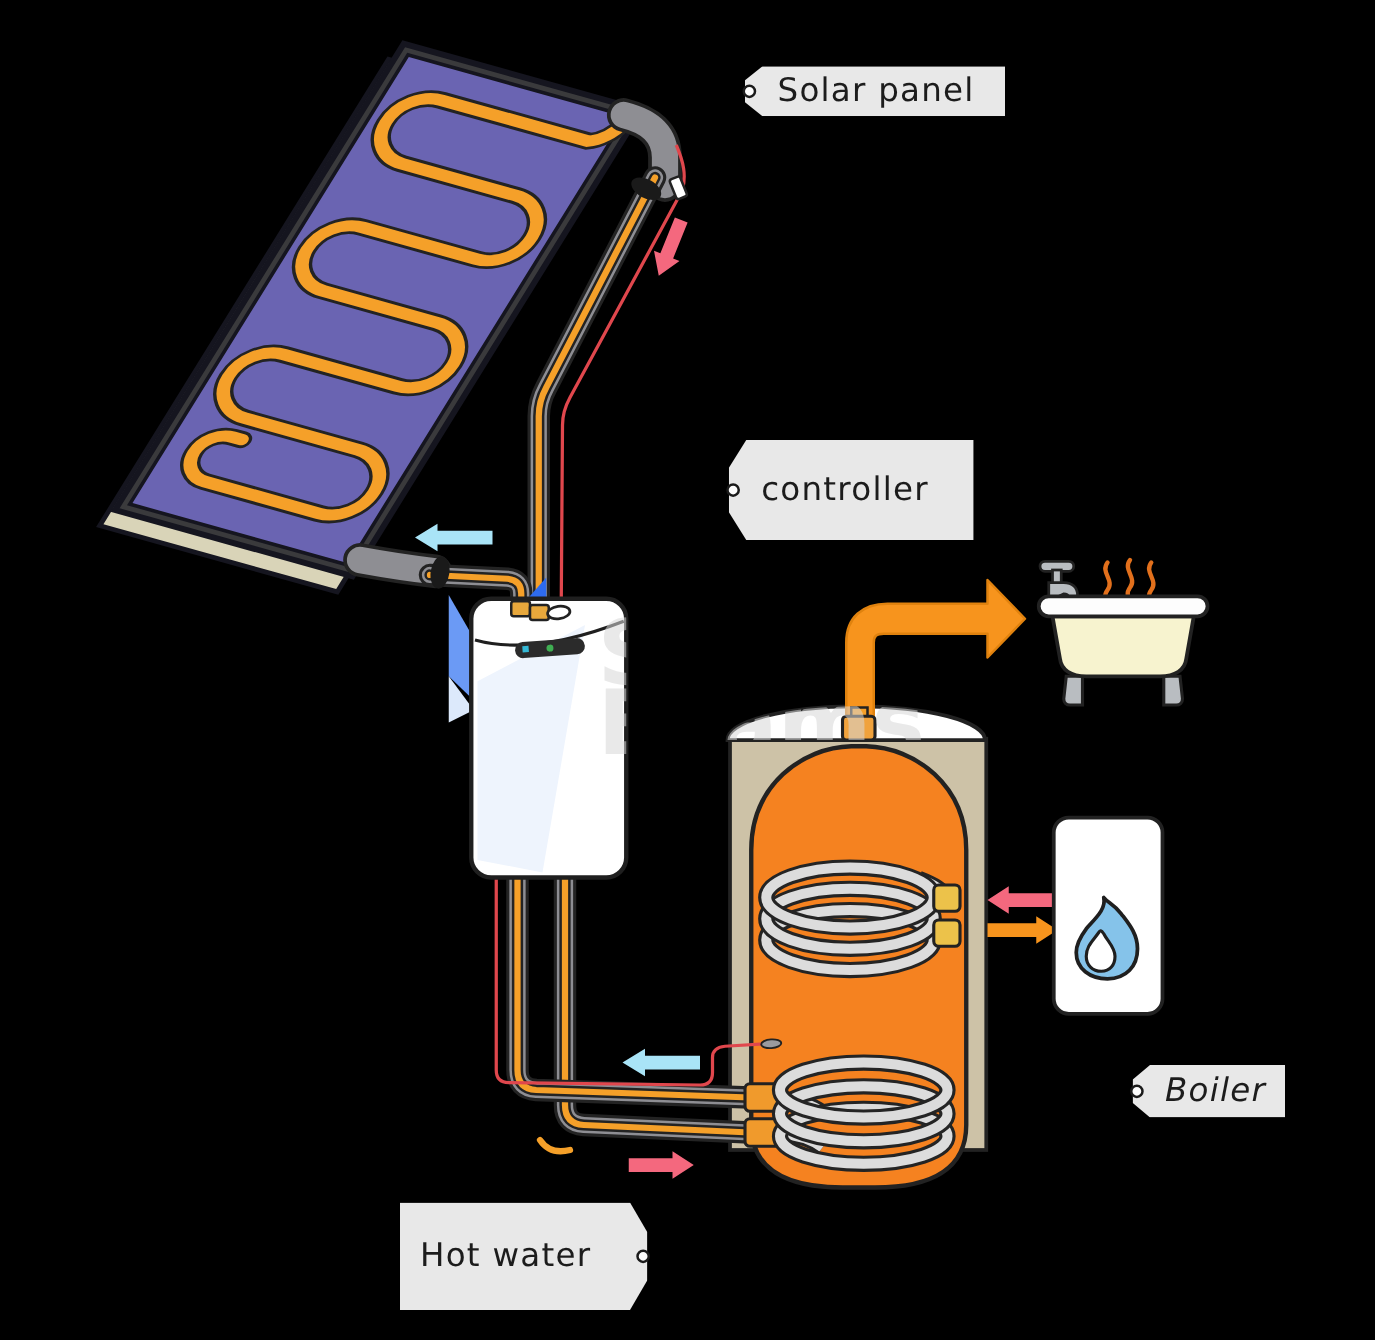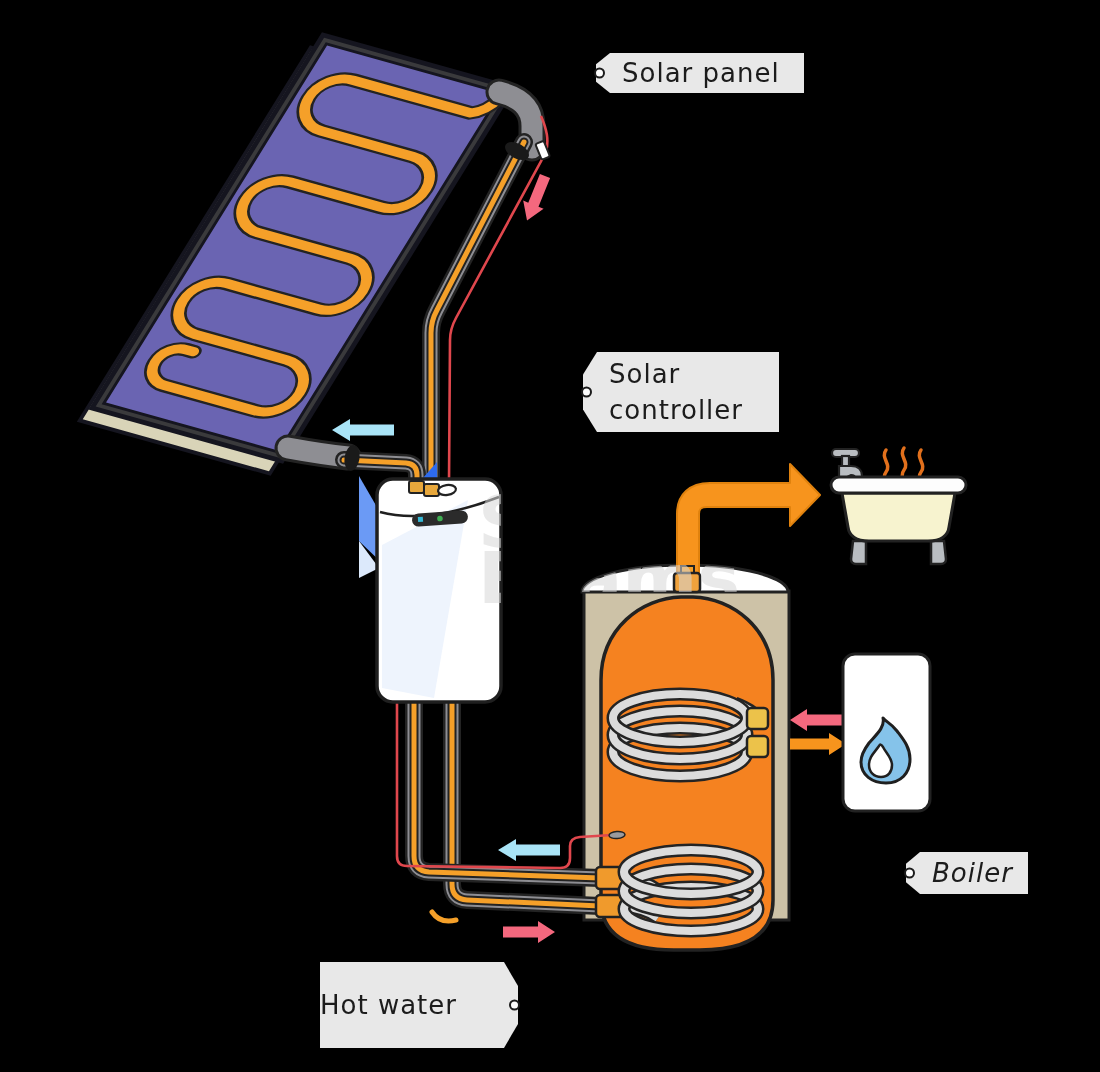--- a/index.html
+++ b/index.html
@@ -3,21 +3,21 @@
 <meta charset="utf-8">
 <style>
   html,body{margin:0;padding:0;background:#000;}
   #stage{position:relative;width:1100px;height:1072px;background:#000;overflow:hidden;
          font-family:"DejaVu Sans","Liberation Sans",sans-serif;}
   #art{position:absolute;left:0;top:0;}
   .tag-wrap{position:absolute;}
   .tag-body{position:absolute;inset:0;background:#e8e8e8;display:flex;flex-direction:column;
             justify-content:center;color:#1c1c1c;font-size:26px;line-height:36px;letter-spacing:1px;}
   .tag-cut-left{clip-path:polygon(14px 0,100% 0,100% 100%,14px 100%,0 72%,0 28%);padding-left:26px;}
-  .tag-cut-right{clip-path:polygon(0 0,calc(100% - 14px) 0,100% 28%,100% 72%,calc(100% - 14px) 100%,0 100%);}
+  .tag-cut-right{clip-path:polygon(0 0,calc(100% - 14px) 0,100% 28%,100% 72%,calc(100% - 14px) 100%,0 100%);padding-left:16px;}
   .tag-ring{position:absolute;width:7px;height:7px;border:2.5px solid #1b1b1b;background:#fdfdfd;
             border-radius:50%;top:50%;transform:translateY(-50%);z-index:2;}
   .ring-left{left:-2px;}
   .ring-right{right:-2px;}
   .tag-text{display:block;}
 </style>
 </head>
 <body>
 
 <div id="stage">
@@ -205,21 +205,20 @@
 
   <div class="tag-wrap" style="left:596px;top:53px;width:208px;height:40px;">
     <div class="tag-body tag-cut-left">
       <span class="tag-text">Solar panel</span>
     </div>
     <span class="tag-ring ring-left"></span>
   </div>
 
   <div class="tag-wrap" style="left:583px;top:352px;width:196px;height:80px;">
     <div class="tag-body tag-cut-left">
-      <span class="tag-text">Solar</span>
       <span class="tag-text">controller</span>
     </div>
     <span class="tag-ring ring-left"></span>
   </div>
 
   <div class="tag-wrap" style="left:906px;top:852px;width:122px;height:42px;font-style:italic;">
     <div class="tag-body tag-cut-left">
       <span class="tag-text">Boiler</span>
     </div>
     <span class="tag-ring ring-left"></span>

